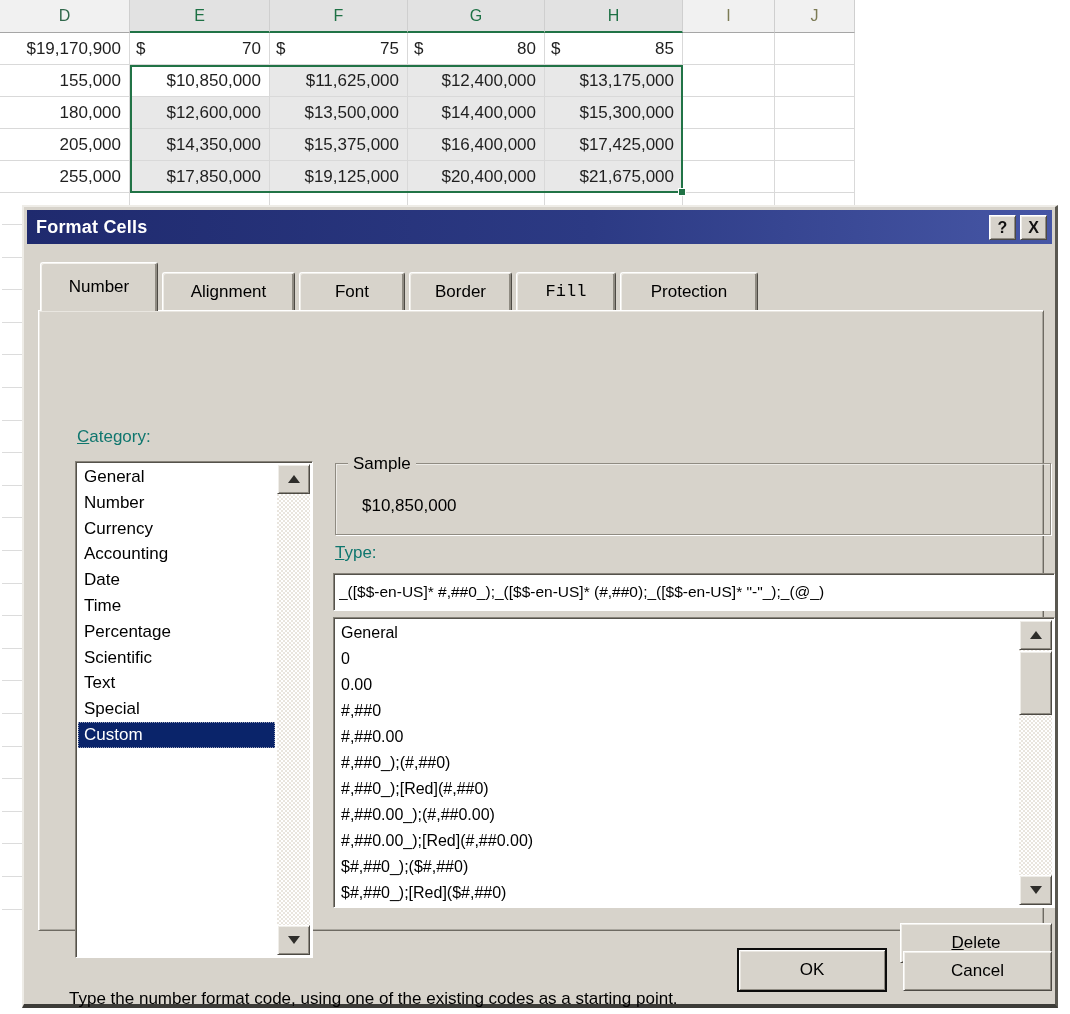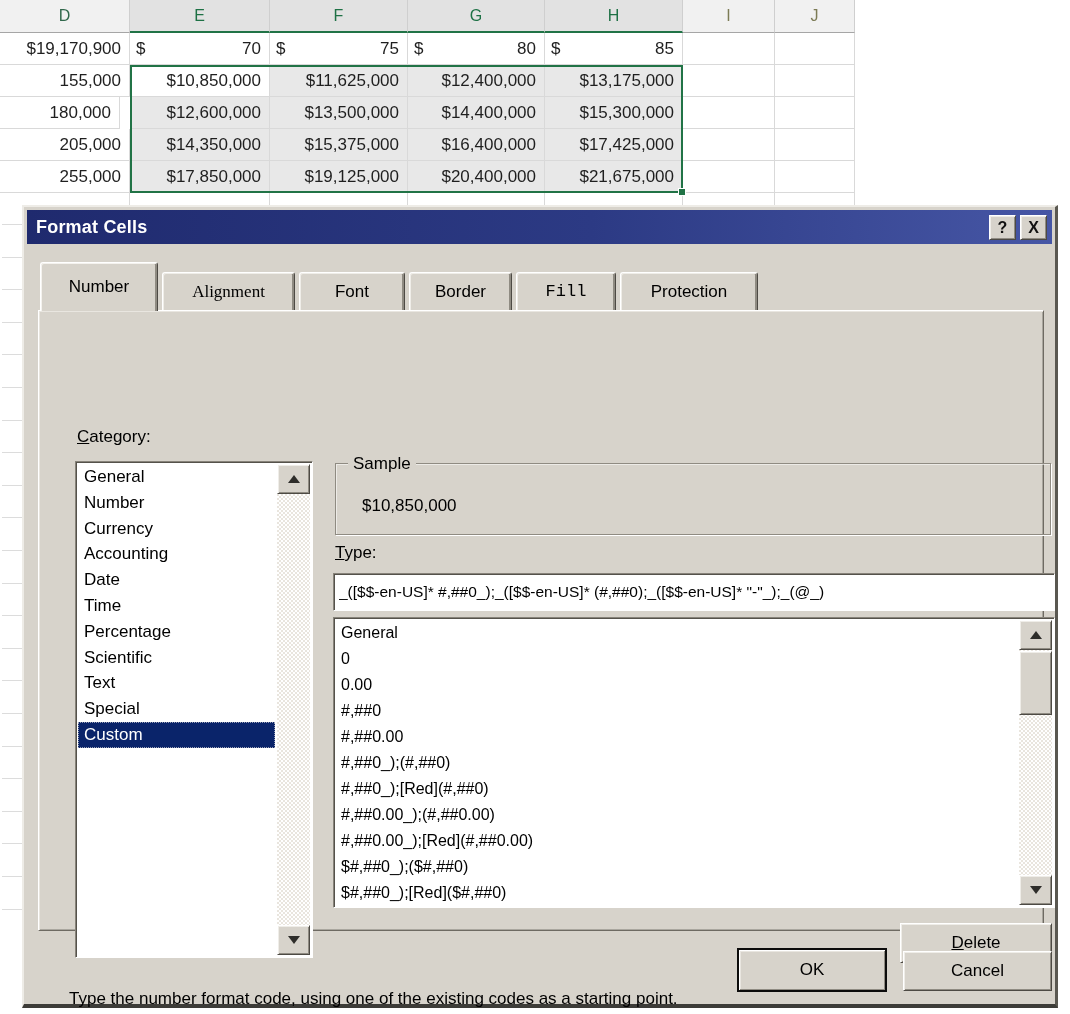--- a/index.html
+++ b/index.html
@@ -43,21 +43,21 @@
   .tab{background:#d7d3cb;border:1px solid;border-color:#fff #4d4a44 #4d4a44 #fff;border-bottom:none;
        border-radius:3px 3px 0 0;box-shadow:inset 1px 1px 0 #efede8,inset -2px 0 0 #8f8b82;
        height:38px;display:flex;align-items:center;justify-content:center;
        font-size:17px;color:#000;box-sizing:border-box;}
   .tab.active{height:49px;margin-bottom:-1px;z-index:6;box-shadow:inset 1px 1px 0 #f4f2ee,inset -2px 0 0 #8f8b82;}
 
   #tabpanel{position:absolute;left:14px;top:103px;width:1006px;height:621px;background:#d7d3cb;
             border:1px solid;border-color:#fff #6e6a62 #6e6a62 #fff;
             box-shadow:inset 1px 1px 0 #e9e6e0,inset -1px -1px 0 #a9a69e;box-sizing:border-box;}
 
-  .lbl{position:absolute;font-size:17px;color:#000000;}
+  .lbl{position:absolute;font-size:17px;color:#0f766e;}
   .sunken{background:#fff;border:1px solid;border-color:#87837a #fff #fff #87837a;
           box-shadow:inset 1px 1px 0 #55524b;box-sizing:border-box;}
 
   #cat-list{left:36px;top:150px;width:238px;height:497px;position:absolute;overflow:hidden;}
   .listitem{font-size:17px;line-height:25.8px;padding-left:6px;color:#000;white-space:nowrap;}
   .listitem.selected{background:#0a246a;color:#fff;outline:1px dotted #9aa0b5;outline-offset:-1px;}
 
   
   .sbar{position:absolute;top:2px;right:2px;bottom:2px;width:33px;}
   .track{position:absolute;left:0;right:0;background-color:#e9e5de;
@@ -128,21 +128,21 @@
       </div>
       <div class="cell" style="left: 683px; top: 33px; width: 92px; height: 32px;"></div>
       <div class="cell" style="left: 775px; top: 33px; width: 80px; height: 32px;"></div>
       <div class="cell" style="left: 0px; top: 65px; width: 130px; height: 32px;">155,000</div>
       <div class="cell activecell" style="left: 130px; top: 65px; width: 140px; height: 32px;">$10,850,000</div>
       <div class="cell selbg" style="left: 270px; top: 65px; width: 138px; height: 32px; padding-left: 40px;">$11,625,000</div>
       <div class="cell selbg" style="left: 408px; top: 65px; width: 137px; height: 32px;">$12,400,000</div>
       <div class="cell selbg" style="left: 545px; top: 65px; width: 138px; height: 32px;">$13,175,000</div>
       <div class="cell" style="left: 683px; top: 65px; width: 92px; height: 32px;"></div>
       <div class="cell" style="left: 775px; top: 65px; width: 80px; height: 32px;"></div>
-      <div class="cell" style="left: 0px; top: 97px; width: 120px; height: 32px;">180,000</div>
+      <div class="cell" style="left: 0px; top: 97px; width: 130px; height: 32px;">180,000</div>
       <div class="cell selbg" style="left: 130px; top: 97px; width: 140px; height: 32px;">$12,600,000</div>
       <div class="cell selbg" style="left: 270px; top: 97px; width: 138px; height: 32px;">$13,500,000</div>
       <div class="cell selbg" style="left: 408px; top: 97px; width: 137px; height: 32px;">$14,400,000</div>
       <div class="cell selbg" style="left: 545px; top: 97px; width: 138px; height: 32px;">$15,300,000</div>
       <div class="cell" style="left: 683px; top: 97px; width: 92px; height: 32px;"></div>
       <div class="cell" style="left: 775px; top: 97px; width: 80px; height: 32px;"></div>
       <div class="cell" style="left: 0px; top: 129px; width: 130px; height: 32px;">205,000</div>
       <div class="cell selbg" style="left: 130px; top: 129px; width: 140px; height: 32px;">$14,350,000</div>
       <div class="cell selbg" style="left: 270px; top: 129px; width: 138px; height: 32px;">$15,375,000</div>
       <div class="cell selbg" style="left: 408px; top: 129px; width: 137px; height: 32px;">$16,400,000</div>
@@ -197,21 +197,21 @@
       <div class="tbtn" id="btn-help">
         <span>?</span>
       </div>
       <div class="tbtn" id="btn-close">
         <span>X</span>
       </div>
     </div>
 
     <div id="tabstrip">
         <div class="tab active" style="width: 118px;">Number</div>
-        <div class="tab" style="width: 133px; font-family: Liberation Serif, serif;">Alignment</div>
+        <div class="tab" style="width: 133px;">Alignment</div>
         <div class="tab" style="width: 106px;">Font</div>
         <div class="tab" style="width: 103px;">Border</div>
         <div class="tab" style="width: 100px; font-family: Liberation Mono, monospace;">Fill</div>
         <div class="tab" style="width: 138px;">Protection</div>
       </div>
     <div id="tabpanel">
 
       <span class="lbl" style="left:38px;top:116px;" id="cat-label"><u>C</u>ategory:</span>
       <div id="cat-list" class="sunken">
         <div id="cat-items" style="position:absolute;left:2px;top:2px;right:37px;">

